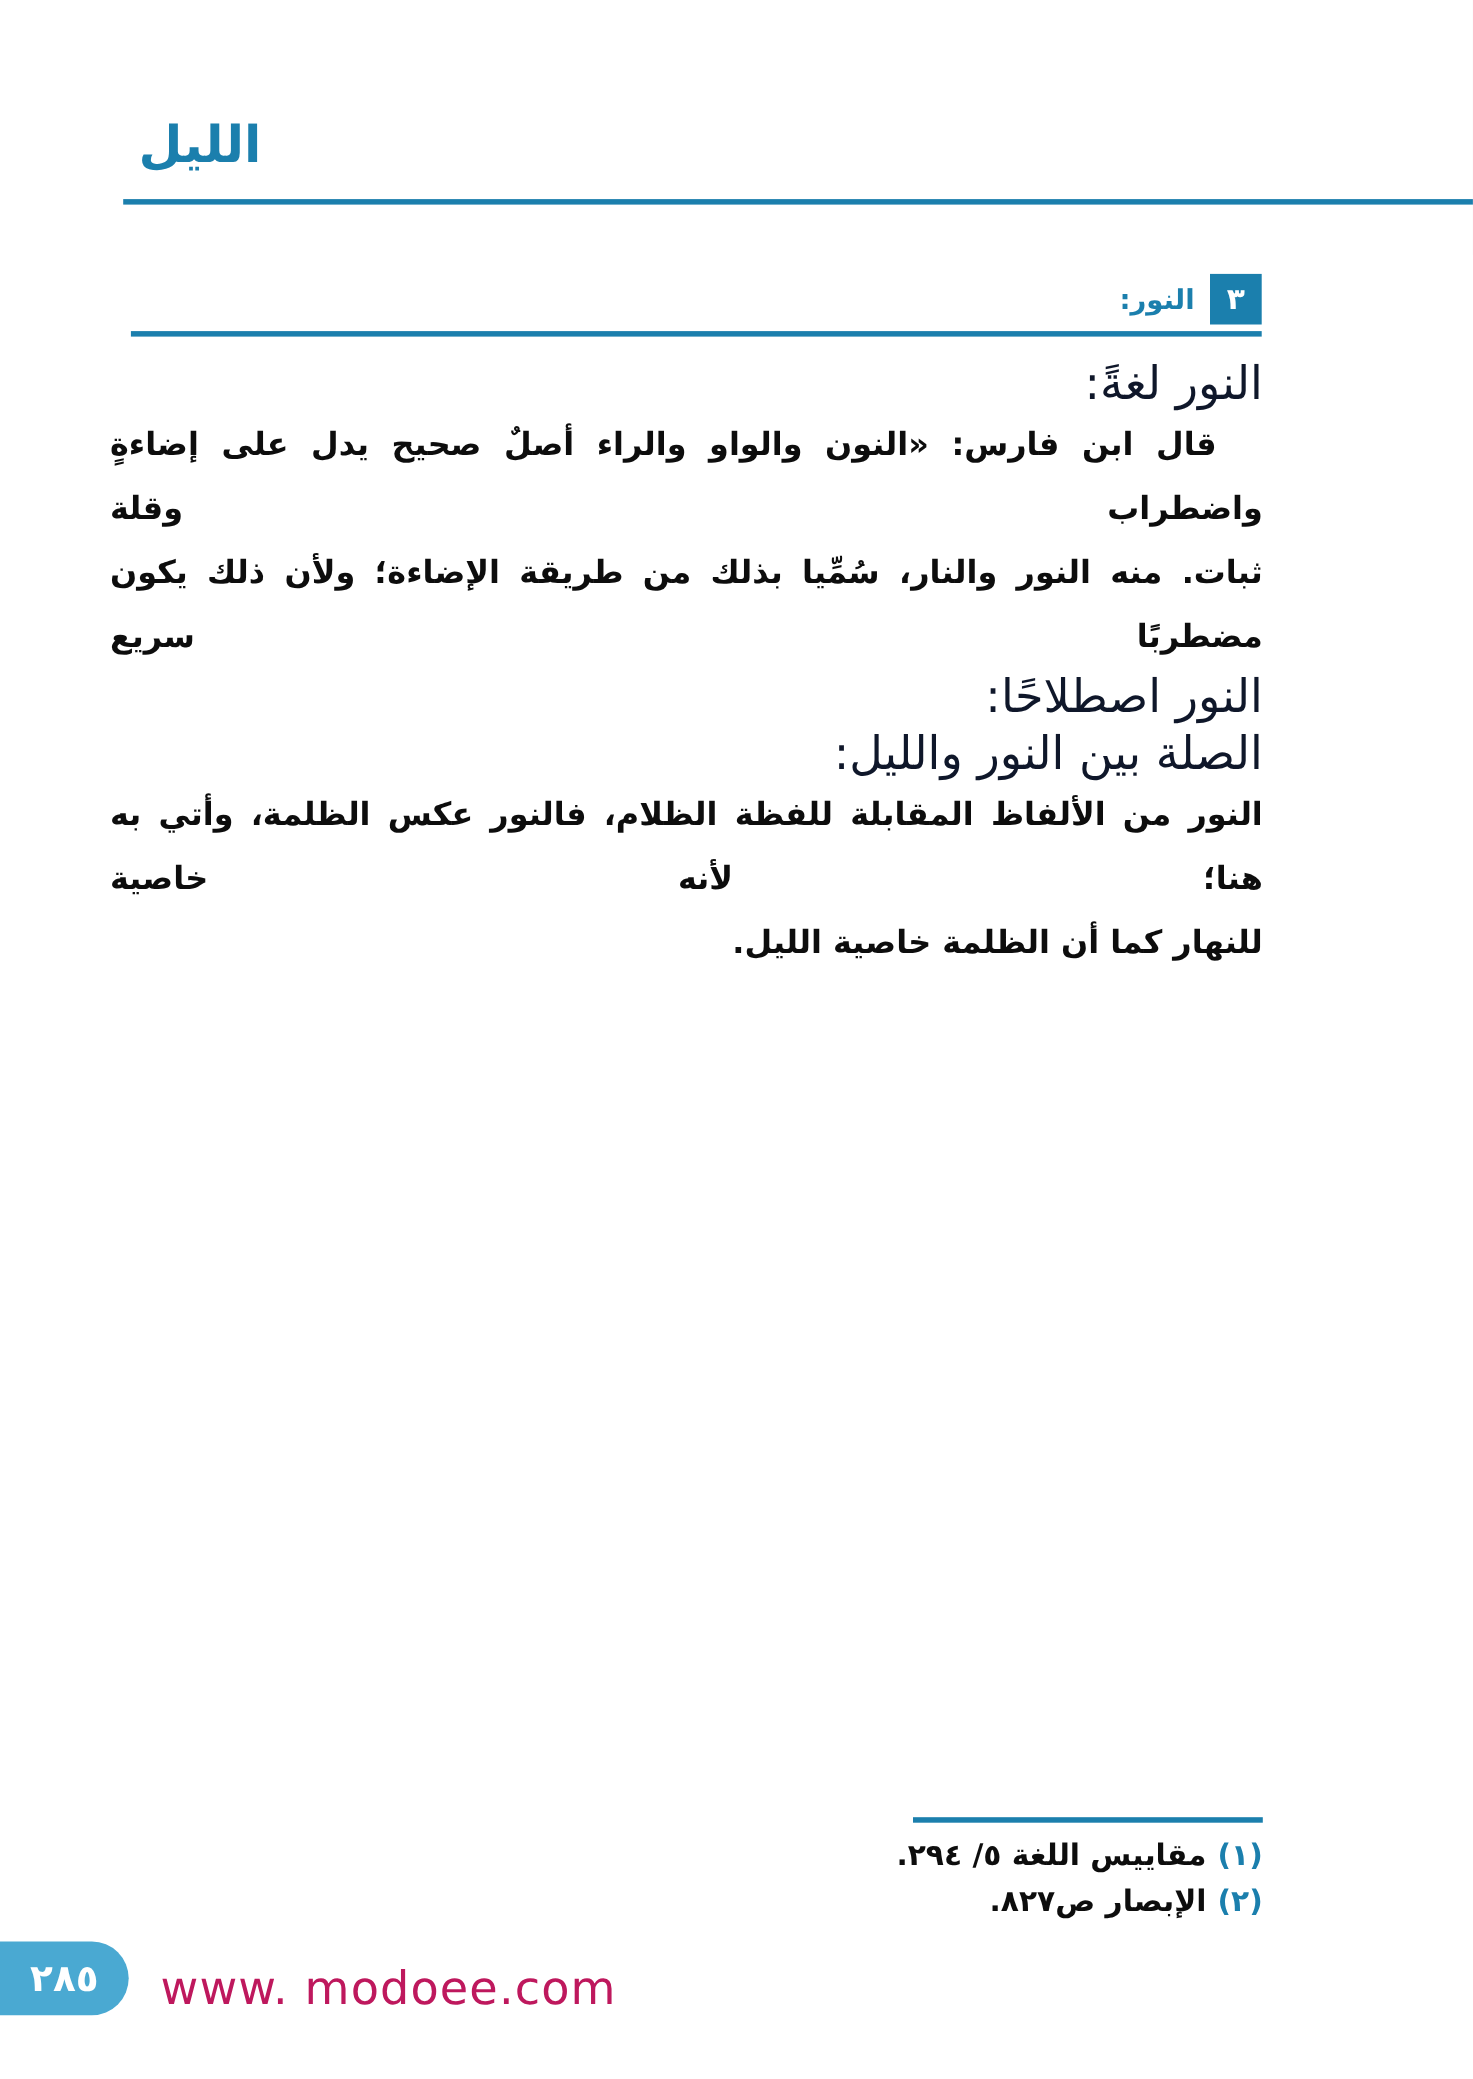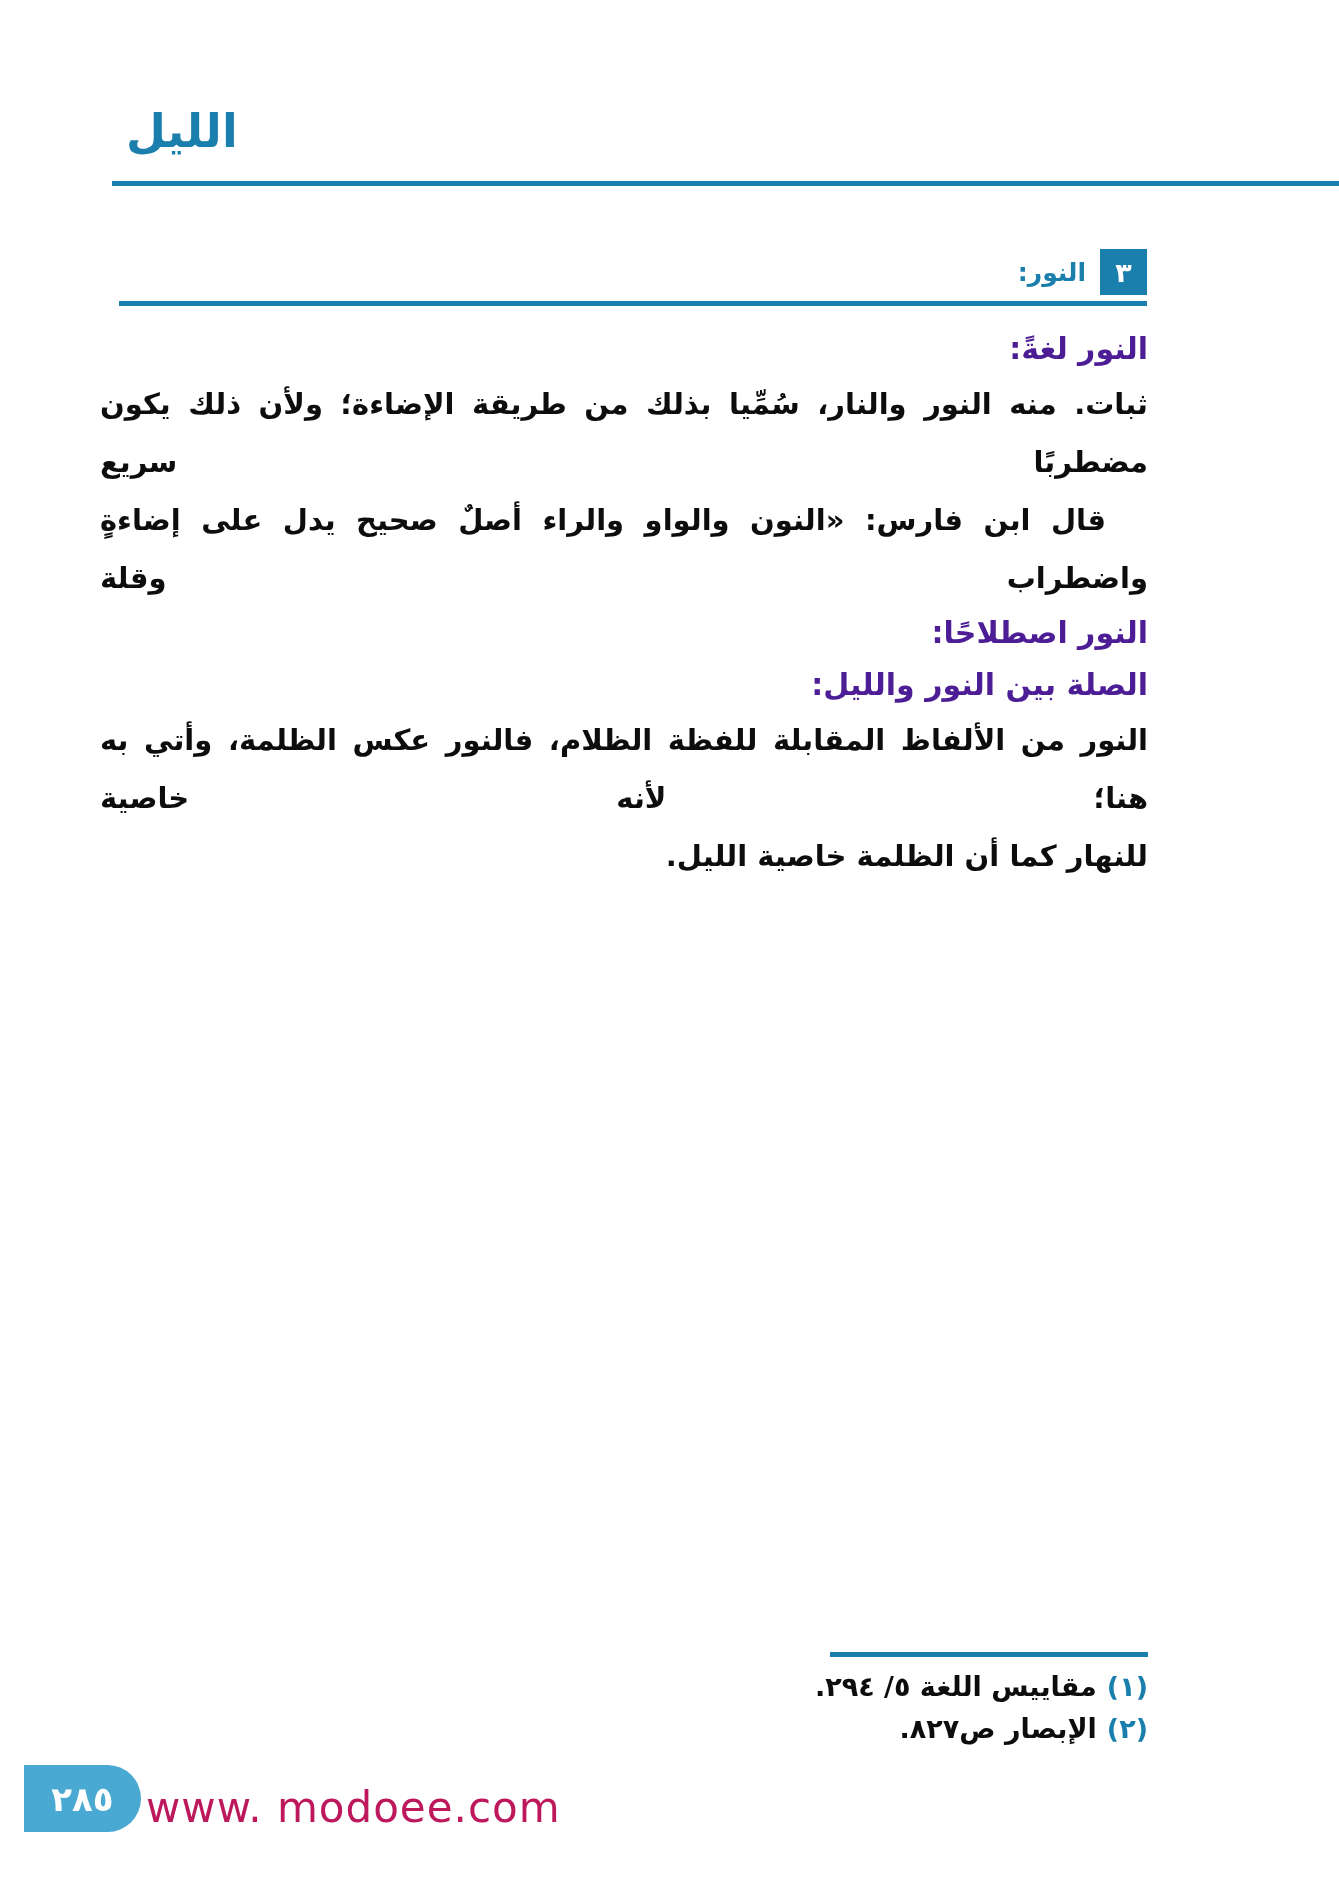--- a/index.html
+++ b/index.html
@@ -40,21 +40,21 @@
     position:absolute;left:119px;top:301px;width:1028px;height:5px;
     background:#1b7fad;
   }
   
   .content{
     position:absolute;top:323px;right:191px;left:100px;
     direction:rtl;text-align:right;
     color:#0d0d0d;font-weight:700;font-size:29px;
   }
   .subhead{
-    color:#4c1d95;font-size:30px;font-weight:700;line-height:52px;
+    color:#0f172a;font-size:42px;font-weight:400;line-height:52px;
   }
   .bodyline{line-height:58px;}
   .line-justify{text-align:justify;text-align-last:justify;}
   .indent{text-indent:42px;}
   .fn-ref{font-size:19px;vertical-align:super;font-weight:700;}
   .fn-ref.teal{color:#1b7fad;}
   
   .footnote-rule{
     position:absolute;top:1652px;right:191px;width:318px;height:5px;
     background:#1b7fad;
@@ -64,21 +64,21 @@
     direction:rtl;text-align:right;
     font-size:27px;font-weight:700;color:#0d0d0d;
     line-height:42px;
   }
   .footnote-marker{color:#1b7fad;padding-left:10px;}
   
   .page-badge{
     position:absolute;left:0;top:1765px;width:117px;height:67px;
     background:#4aa9d2;border-radius:0 34px 34px 0;
     display:flex;align-items:center;justify-content:center;
-    color:#ffffff;font-size:34px;font-weight:700;margin-left:24px;
+    color:#ffffff;font-size:34px;font-weight:700;
   }
   .site-url{
     position:absolute;left:146px;top:1783px;
     color:#be185d;font-size:42px;font-weight:400;
     letter-spacing:1px;text-decoration:none;
     direction:ltr;
   }
 </style>
 </head>
 <body>
@@ -93,22 +93,22 @@
     <div class="section-box">
       <span>٣</span>
     </div>
   </div>
   <div class="section-rule"></div>
 
   <div class="content">
 
     <div class="subhead">النور لغةً:</div>
 
+    <div class="bodyline line-justify indent">قال ابن فارس: «النون والواو والراء أصلٌ صحيح يدل على إضاءةٍ واضطراب وقلة</div>
     <div class="bodyline line-justify">ثبات. منه النور والنار، سُمِّيا بذلك من طريقة الإضاءة؛ ولأن ذلك يكون مضطربًا سريع</div>
-    <div class="bodyline line-justify indent">قال ابن فارس: «النون والواو والراء أصلٌ صحيح يدل على إضاءةٍ واضطراب وقلة</div>
 
     <div class="subhead">النور اصطلاحًا:</div>
 
 
     <div class="subhead">الصلة بين النور والليل:</div>
 
     <div class="bodyline line-justify">النور من الألفاظ المقابلة للفظة الظلام، فالنور عكس الظلمة، وأتي به هنا؛ لأنه خاصية</div>
     <div class="bodyline">للنهار كما أن الظلمة خاصية الليل.</div>
 
   </div>

